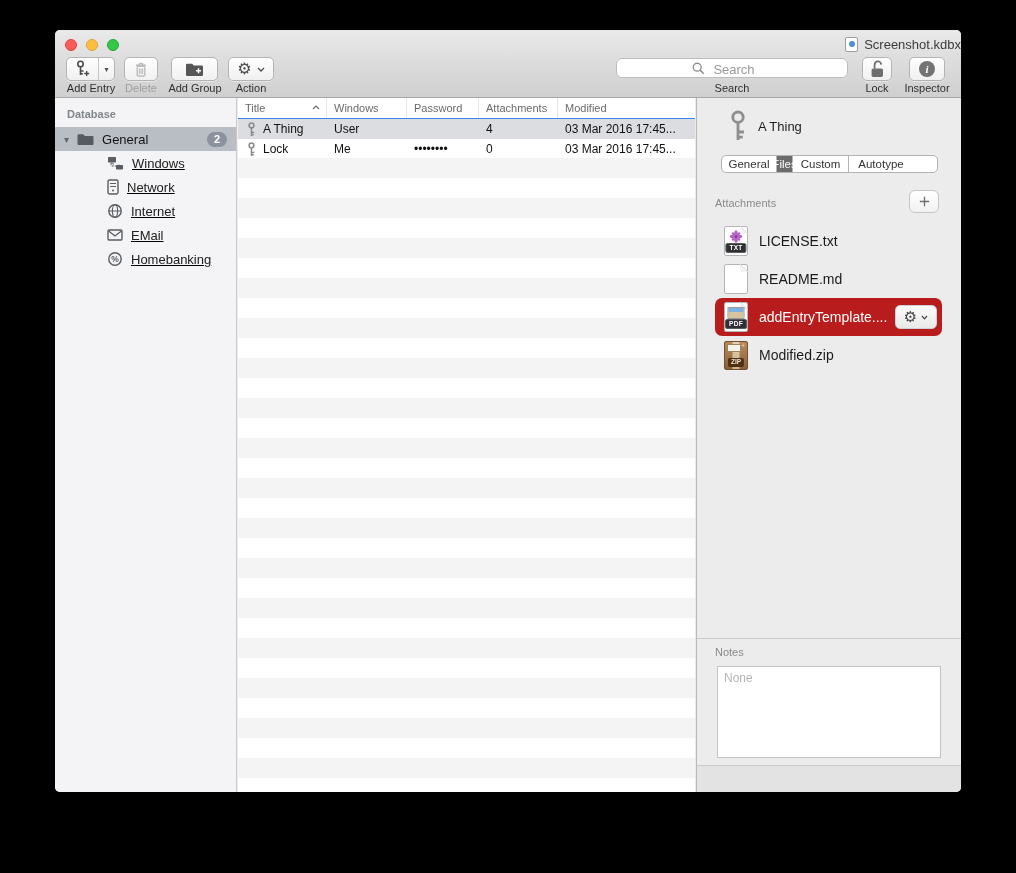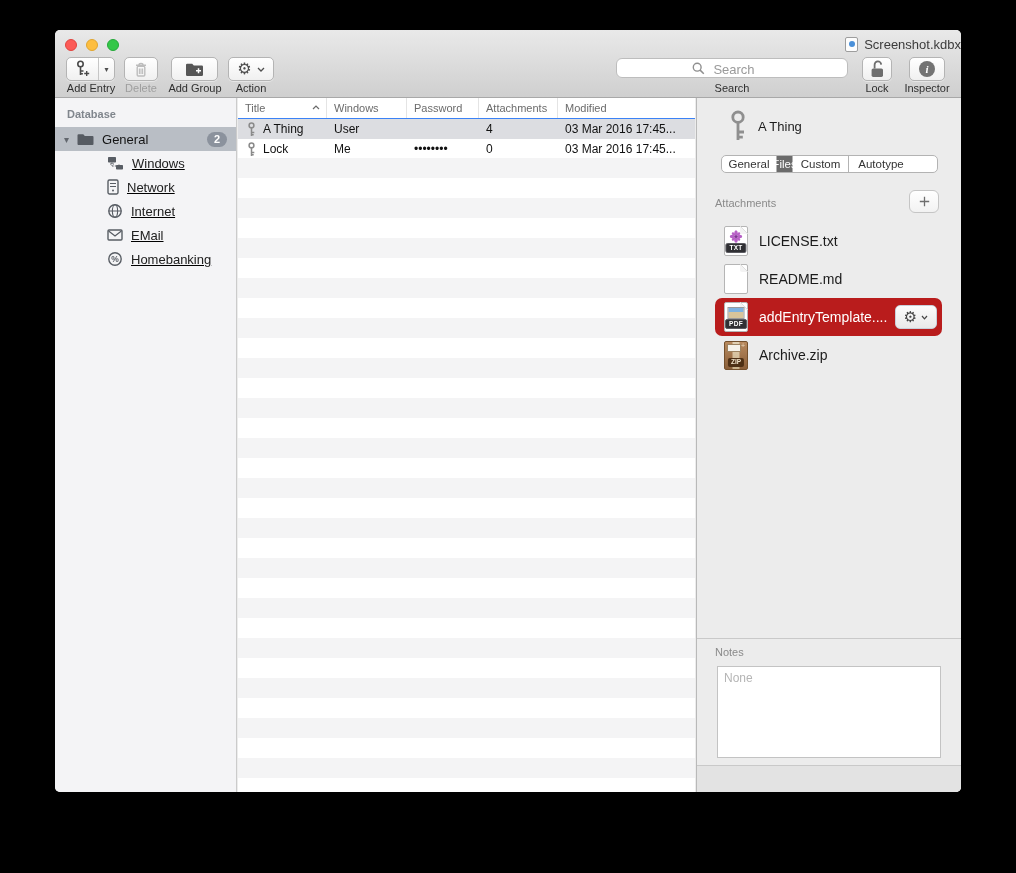--- a/index.html
+++ b/index.html
@@ -449,21 +449,21 @@
 
       <div class="frow">
         <span class="icon-wrap">
           <span class="zipicon">
             <span class="stripe"></span>
             <span class="zlabel"></span>
             <span class="zplus">+</span>
             <span class="zbadge">ZIP</span>
           </span>
         </span>
-        <span class="fname">Archive.zip</span>
+        <span class="fname">Modified.zip</span>
       </div>
 
     </div>
 
     <div class="notes-divider"></div>
     <span class="notes-label">Notes</span>
     <textarea class="notes-area" placeholder="None" style=""></textarea>
     <div class="bottom-strip"></div>
   </div>
 

